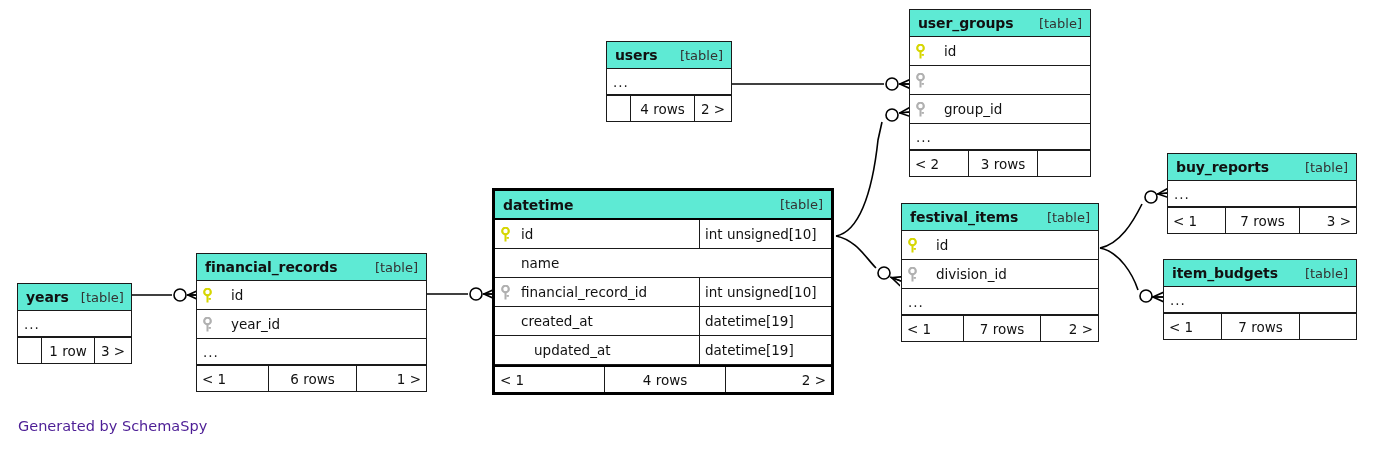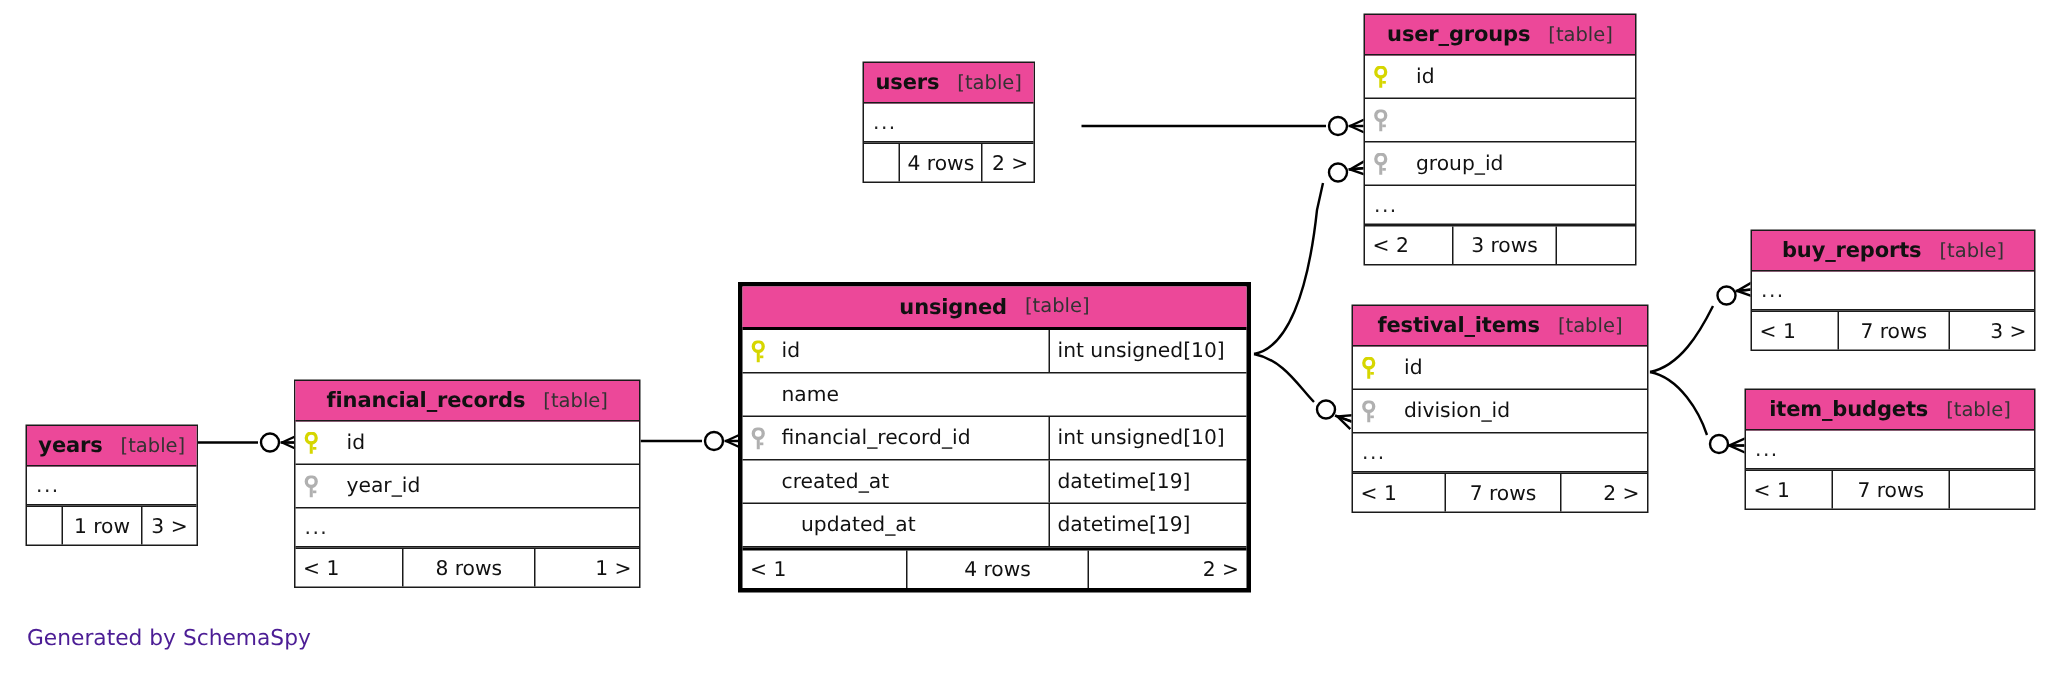--- a/index.html
+++ b/index.html
@@ -31,26 +31,26 @@
     background: #ffffff;
     border: 1.5px solid #1a1a1a;
     font-size: 13.5px;
     color: #111111;
   }
   .tbl.focus {
     border: 3px solid #000000;
   }
   .thead {
     box-sizing: border-box;
-    background: #ec4899;
+    background: #5eead4;
     border-bottom: 1.5px solid #1a1a1a;
     height: 27px;
     display: flex;
     align-items: center;
-    justify-content: center;
+    justify-content: space-between;
     padding: 0 8px;
     white-space: nowrap;
   }
   .tbl.focus .thead { border-bottom: 2.5px solid #000; height: 29px; }
   .tname {
     font-weight: bold;
     font-size: 14px;
     letter-spacing: -0.1px;
   }
   .ttag {
@@ -215,28 +215,28 @@
           <circle cx="5.5" cy="4" r="3.3" fill="none" stroke="#b0b0b0" stroke-width="2.2"></circle>
           <rect x="4.5" y="6.5" width="2" height="8" fill="#b0b0b0"></rect>
           <rect x="6.5" y="10" width="2.4" height="1.8" fill="#b0b0b0"></rect>
         </svg>
       </div>
       <div class="cname" style="padding-left:14px;">year_id</div>
     </div>
     <div class="ellipsis-row">...</div>
     <div class="tfoot">
       <div class="fcell left" style="flex:0 0 72px;">&lt; 1</div>
-      <div class="fcell center" style="flex:1 1 auto;">8 rows</div>
+      <div class="fcell center" style="flex:1 1 auto;">6 rows</div>
       <div class="fcell right" style="flex:0 0 69px;">1 &gt;</div>
     </div>
   </div>
 
   <div class="tbl focus" style="left:492px; top:188px; width:342px;">
     <div class="thead">
-      <span class="tname">unsigned</span>
+      <span class="tname">datetime</span>
       <span class="ttag">[table]</span>
     </div>
 
     <div class="trow">
       <div class="keycell">
         <svg class="keyicon" width="11" height="15" viewBox="0 0 11 15">
           <circle cx="5.5" cy="4" r="3.3" fill="none" stroke="#d6d600" stroke-width="2.2"></circle>
           <rect x="4.5" y="6.5" width="2" height="8" fill="#d6d600"></rect>
           <rect x="6.5" y="10" width="2.4" height="1.8" fill="#d6d600"></rect>
         </svg>
@@ -274,21 +274,21 @@
       <div class="ctype" style="flex:0 0 132px;">datetime[19]</div>
     </div>
 
     <div class="tfoot">
       <div class="fcell left" style="flex:0 0 110px;">&lt; 1</div>
       <div class="fcell center" style="flex:1 1 auto;">4 rows</div>
       <div class="fcell right" style="flex:0 0 105px;">2 &gt;</div>
     </div>
   </div>
 
-  <div class="tbl" style="left:575px; top:41px; width:115px;">
+  <div class="tbl" style="left:606px; top:41px; width:126px;">
     <div class="thead">
       <span class="tname">users</span>
       <span class="ttag">[table]</span>
     </div>
     <div class="ellipsis-row">...</div>
     <div class="tfoot">
       <div class="fcell left" style="flex:0 0 24px;"></div>
       <div class="fcell center" style="flex:1 1 auto;">4 rows</div>
       <div class="fcell center" style="flex:0 0 36px;">2 &gt;</div>
     </div>

